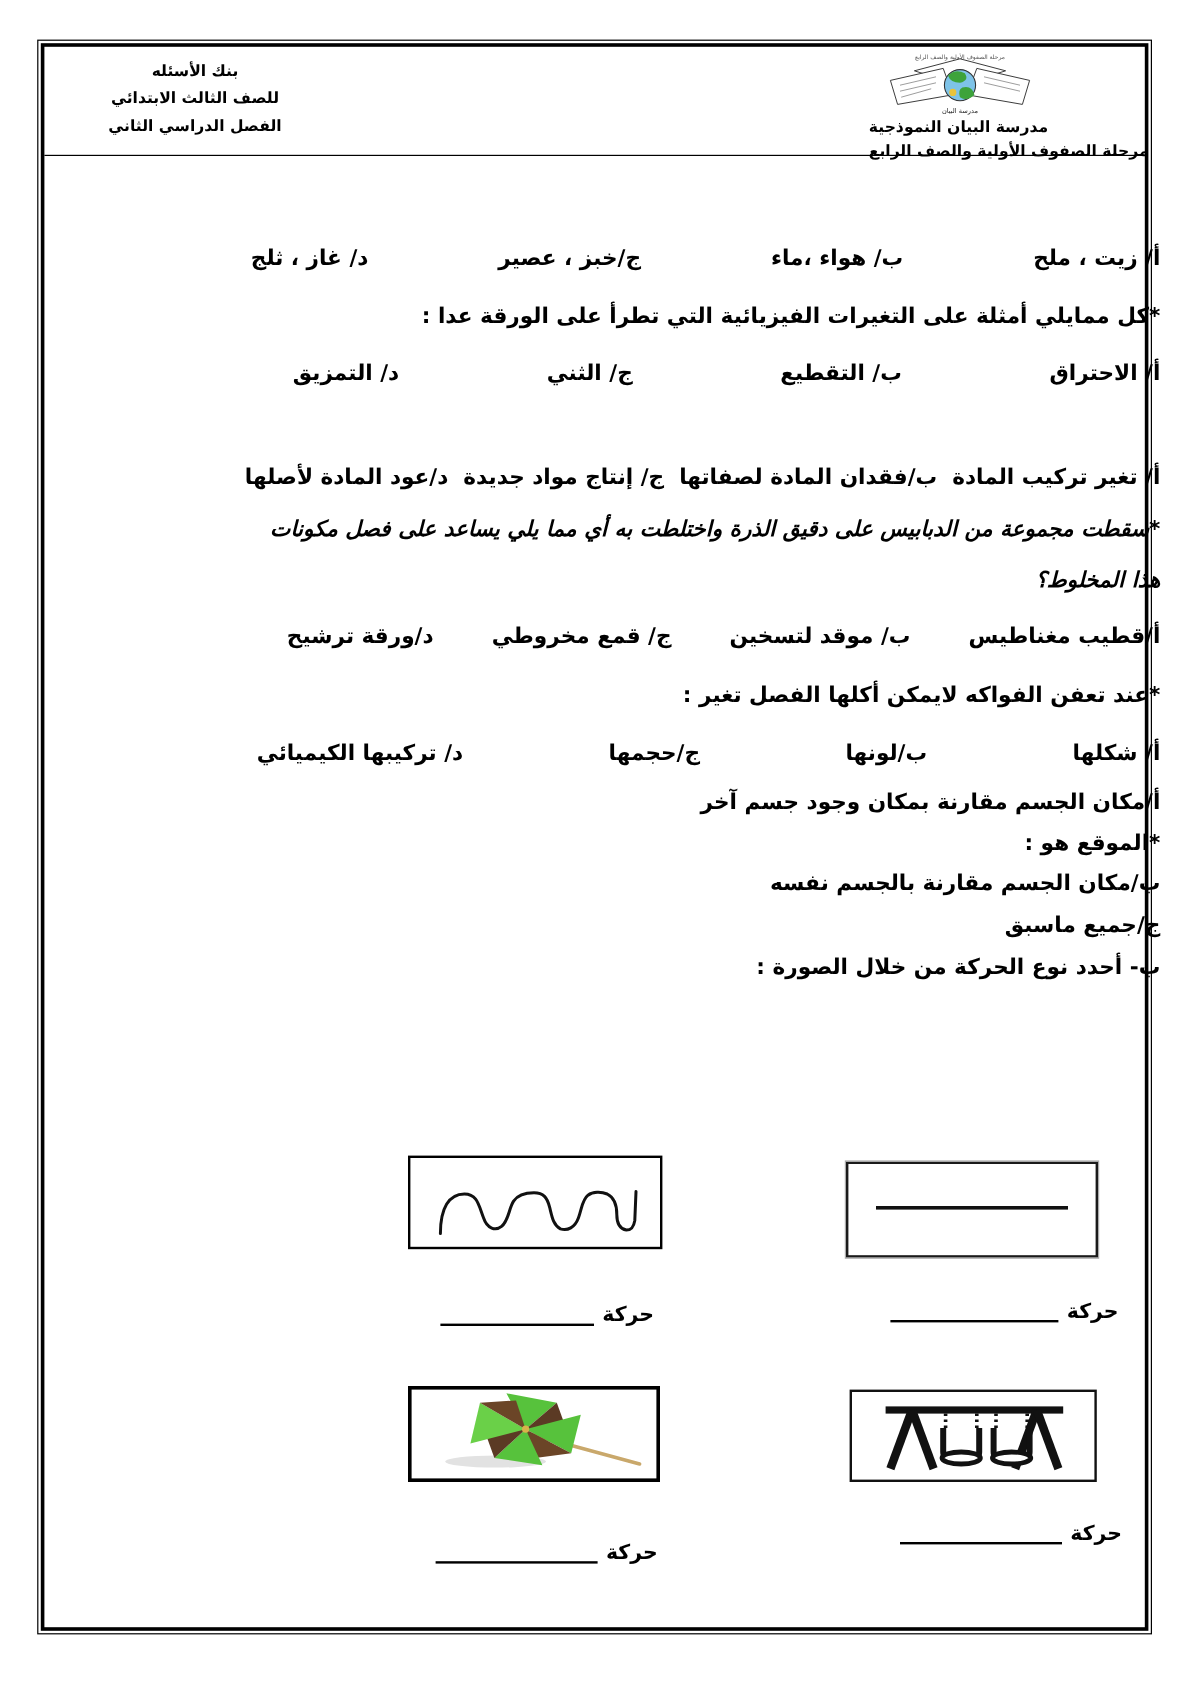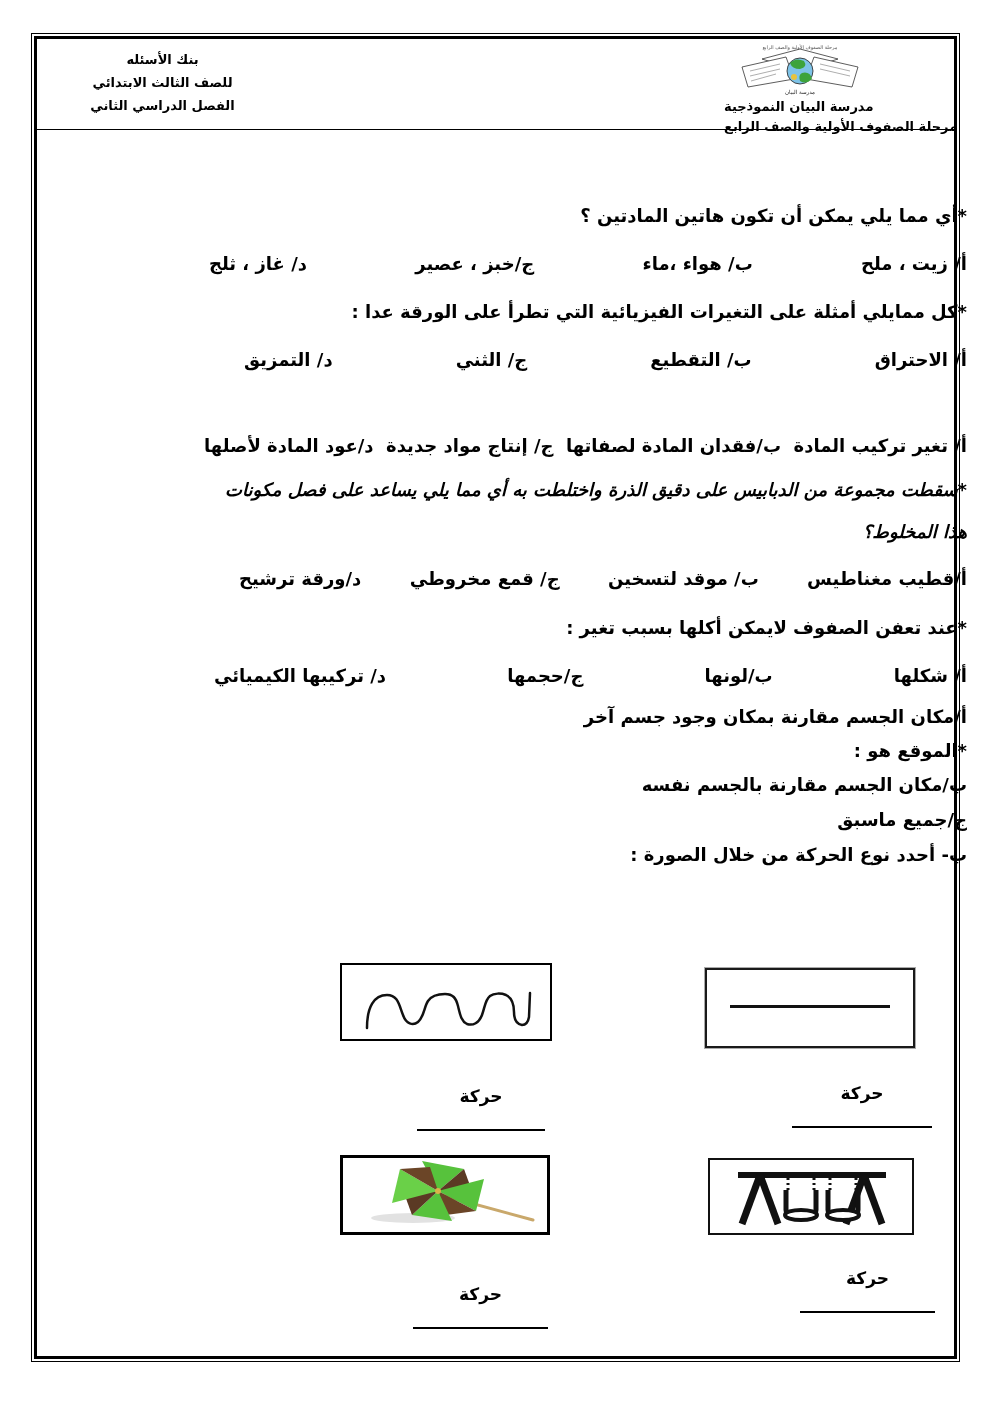--- a/index.html
+++ b/index.html
@@ -27,21 +27,21 @@
   .pl140{padding-left:140px}.pl145{padding-left:145px}
   .q-mixture{width:762px;line-height:42px;font-style:italic;}
   
   .fig{position:absolute;background:#fff;box-sizing:border-box;}
   .fig-wave{left:340px;top:963px;width:212px;height:78px;border:2px solid #000;}
   .fig-straight{left:705px;top:968px;width:210px;height:80px;border:2px solid #1a1a1a;outline:1px solid #aaa;}
   .fig-pinwheel{left:340px;top:1155px;width:210px;height:80px;border:3px solid #000;}
   .fig-swing{left:708px;top:1158px;width:206px;height:77px;border:2px solid #111;}
   .straight-line{position:absolute;left:11%;right:11%;top:46%;height:3px;background:#111;}
   .mv{position:absolute;direction:rtl;display:flex;align-items:center;gap:7px;
-      font-size:17px;font-weight:bold;flex-direction:column;}
+      font-size:17px;font-weight:bold;}
   .mv .blank{display:inline-block;border-bottom:2px solid #000;height:10px;margin-top:6px;}
   .mv1r{top:1083px;right:60px;}  .mv1r .blank{width:140px;}
   .mv1l{top:1086px;right:447px;} .mv1l .blank{width:128px;}
   .mv2r{top:1268px;right:57px;}  .mv2r .blank{width:135px;}
   .mv2l{top:1284px;right:444px;} .mv2l .blank{width:135px;}
   svg{display:block;}
 </style>
 </head>
 <body>
 
@@ -72,21 +72,20 @@
             <path d="M66,32 Q74,30 76,38 Q70,44 64,40 Q62,34 66,32 Z" fill="#3da33b"></path>
             <circle cx="58" cy="36" r="3" fill="#e8c33c"></circle>
             <text x="64" y="53" font-size="5.5" text-anchor="middle" fill="#222">مدرسة البيان</text>
           </svg>
           <div class="txt">مدرسة البيان النموذجية</div>
           <div class="txt">مرحلة الصفوف الأولية والصف الرابع</div>
         </div>
       </div>
 
       <div class="content">
-        <div class="ln h48">*أي مما يلي يمكن أن تكون هاتين المادتين ؟</div>
         <div class="ln h48 opts pl110">
           <span>أ/ زيت ، ملح</span>
           <span>ب/ هواء ،ماء</span>
           <span>ج/خبز ، عصير</span>
           <span>د/ غاز ، ثلج</span>
         </div>
         <div class="ln h48">*كل ممايلي أمثلة على التغيرات الفيزيائية التي تطرأ على الورقة عدا :</div>
         <div class="ln h48 opts pl145">
           <span>أ/ الاحتراق</span>
           <span>ب/ التقطيع</span>
@@ -100,21 +99,21 @@
           <span>ج/ إنتاج مواد جديدة</span>
           <span>د/عود المادة لأصلها</span>
         </div>
         <div class="q-mixture">*سقطت مجموعة من الدبابيس على دقيق الذرة واختلطت به أي مما يلي يساعد على فصل مكونات هذا المخلوط؟</div>
         <div class="ln h50 opts pl140">
           <span>أ/قطيب مغناطيس</span>
           <span>ب/ موقد لتسخين</span>
           <span>ج/ قمع مخروطي</span>
           <span>د/ورقة ترشيح</span>
         </div>
-        <div class="ln h48">*عند تعفن الصفوف لايمكن أكلها بسبب تغير :</div>
+        <div class="ln h48">*عند تعفن الفواكه لايمكن أكلها الفصل تغير :</div>
         <div class="ln h48 opts pl115">
           <span>أ/ شكلها</span>
           <span>ب/لونها</span>
           <span>ج/حجمها</span>
           <span>د/ تركيبها الكيميائي</span>
         </div>
         <div class="ln h35">أ/مكان الجسم مقارنة بمكان وجود جسم آخر</div>
         <div class="ln h33">*الموقع هو :</div>
         <div class="ln h35">ب/مكان الجسم مقارنة بالجسم نفسه</div>
         <div class="ln h35">ج/جميع ماسبق</div>

